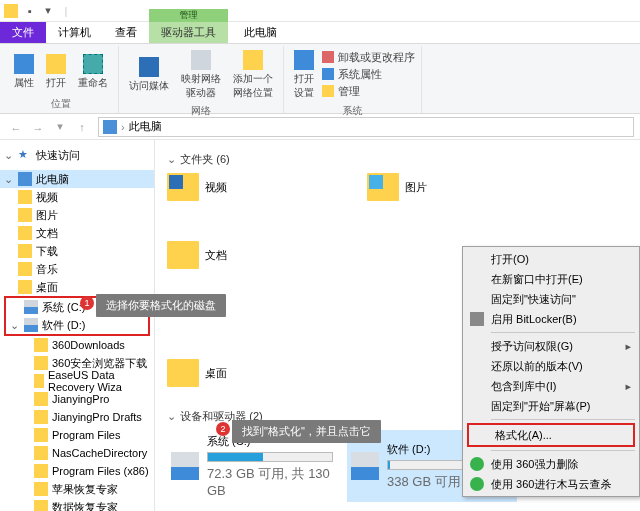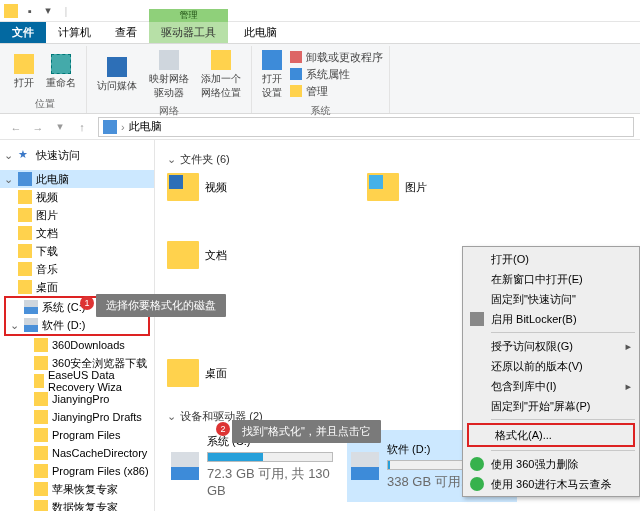--- a/index.html
+++ b/index.html
@@ -3,21 +3,21 @@
 <meta charset="utf-8">
 <style>
   * { box-sizing: border-box; margin: 0; padding: 0; font-family: "Segoe UI", "Microsoft YaHei", sans-serif; font-size: 11px; }
   body { width: 640px; height: 511px; background: #fff; overflow: hidden; position: relative; }
   .titlebar { height: 22px; background: #fff; display: flex; align-items: center; padding: 0 4px; border-bottom: 1px solid #e5e5e5; }
   .title-icon { width: 14px; height: 14px; background: #ffd24d; margin-right: 4px; }
   .title-qat { display: flex; gap: 2px; }
   .title-qat span { width: 16px; height: 16px; display: inline-flex; align-items: center; justify-content: center; color: #555; }
   .ribbon-tabs { height: 22px; display: flex; align-items: stretch; border-bottom: 1px solid #dadada; }
   .tab { padding: 0 12px; display: flex; align-items: center; cursor: pointer; }
-  .tab.file { background: #0369a1; color: #fff; font-weight: bold; }
+  .tab.file { background: #6d28d9; color: #fff; }
   .tab.ctx { background: #b7e0a7; color: #333; position: relative; }
   .tab.ctx::before { content: ""; position: absolute; top: -13px; left: 0; right: 0; height: 13px; background: #8fd07a; }
   .tab .ctx-label { position: absolute; top: -13px; left: 0; right: 0; font-size: 9px; color: #1c4c10; text-align: center; line-height: 13px; }
   .ribbon { height: 70px; background: #f5f6f7; display: flex; border-bottom: 1px solid #dadada; padding: 2px 4px 0; }
   .ribbon-group { display: flex; flex-direction: column; align-items: center; padding: 0 6px; border-right: 1px solid #e3e3e3; }
   .ribbon-row { display: flex; gap: 4px; flex: 1; }
   .ribbon-btn { display: flex; flex-direction: column; align-items: center; justify-content: center; padding: 2px 4px; cursor: pointer; }
   .ribbon-btn .ri { width: 20px; height: 20px; display: inline-block; }
   .ribbon-btn span { font-size: 10px; color: #444; margin-top: 2px; }
   .ribbon-small-col { display: flex; flex-direction: column; gap: 2px; justify-content: center; }
@@ -86,20 +86,24 @@
     <span class="ctx-label">管理</span>
     <span>驱动器工具</span>
   </div>
   <div class="tab" style="margin-left:4px;">此电脑</div>
 </div>
 
 <div class="ribbon">
   <div class="ribbon-group">
     <div class="ribbon-row">
       <div class="ribbon-btn">
+          <span class="ri" style="background:#3d8bd9"></span>
+          <span>属性</span>
+        </div>
+      <div class="ribbon-btn">
           <span class="ri" style="background:#ffd24d"></span>
           <span>打开</span>
         </div>
       <div class="ribbon-btn">
           <span class="ri" style="background:#4aa;border:1px dashed #077"></span>
           <span>重命名</span>
         </div>
     </div>
     <div class="ribbon-group-label">位置</div>
   </div>

